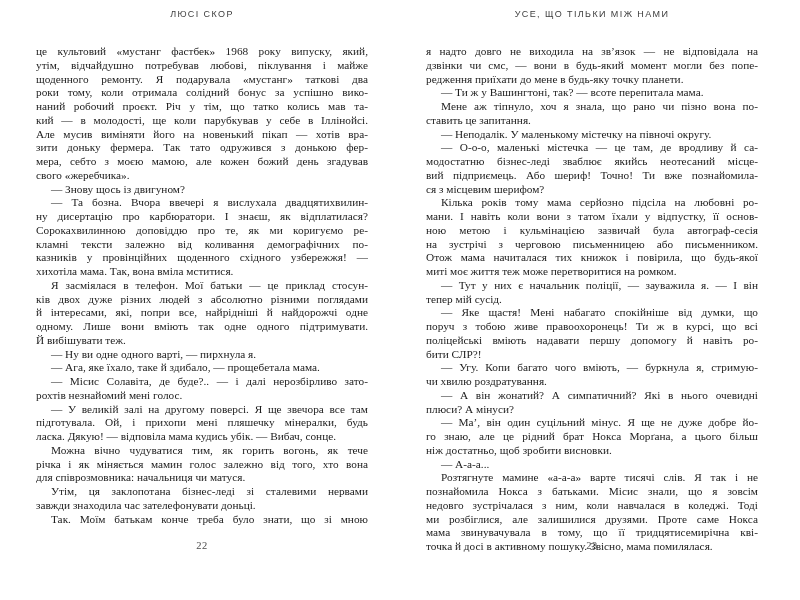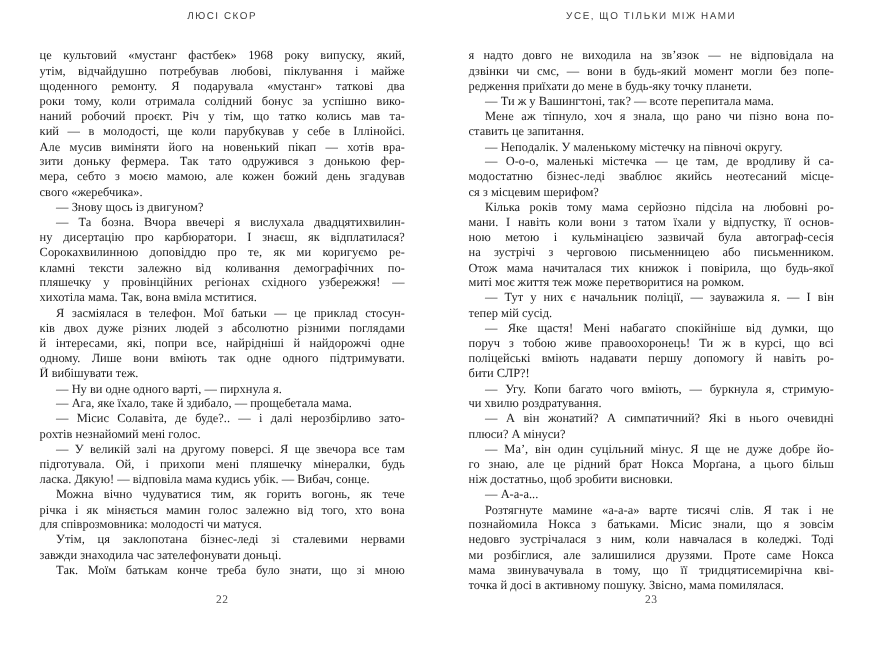--- a/index.html
+++ b/index.html
@@ -68,56 +68,57 @@
         <div class="line just">кий — в молодості, ще коли парубкував у себе в Іллінойсі.</div>
         <div class="line just">Але мусив виміняти його на новенький пікап — хотів вра-</div>
         <div class="line just">зити доньку фермера. Так тато одружився з донькою фер-</div>
         <div class="line just">мера, себто з моєю мамою, але кожен божий день згадував</div>
         <div class="line">свого «жеребчика».</div>
         <div class="line indent">— Знову щось із двигуном?</div>
         <div class="line indent just">— Та бозна. Вчора ввечері я вислухала двадцятихвилин-</div>
         <div class="line just">ну дисертацію про карбюратори. І знаєш, як відплатилася?</div>
         <div class="line just">Сорокахвилинною доповіддю про те, як ми коригуємо ре-</div>
         <div class="line just">кламні тексти залежно від коливання демографічних по-</div>
-        <div class="line just">пляшечку у провінційних регіонах східного узбережжя! —</div>
+        <div class="line just">казників у провінційних щоденного східного узбережжя! —</div>
         <div class="line">хихотіла мама. Так, вона вміла мститися.</div>
         <div class="line indent just">Я засміялася в телефон. Мої батьки — це приклад стосун-</div>
         <div class="line just">ків двох дуже різних людей з абсолютно різними поглядами</div>
         <div class="line just">й інтересами, які, попри все, найрідніші й найдорожчі одне</div>
         <div class="line just">одному. Лише вони вміють так одне одного підтримувати.</div>
         <div class="line">Й вибішувати теж.</div>
         <div class="line indent">— Ну ви одне одного варті, — пирхнула я.</div>
         <div class="line indent">— Ага, яке їхало, таке й здибало, — прощебетала мама.</div>
         <div class="line indent just">— Місис Солавіта, де буде?.. — і далі нерозбірливо зато-</div>
         <div class="line">рохтів незнайомий мені голос.</div>
         <div class="line indent just">— У великій залі на другому поверсі. Я ще звечора все там</div>
         <div class="line just">підготувала. Ой, і прихопи мені пляшечку мінералки, будь</div>
         <div class="line">ласка. Дякую! — відповіла мама кудись убік. — Вибач, сонце.</div>
         <div class="line indent just">Можна вічно чудуватися тим, як горить вогонь, як тече</div>
         <div class="line just">річка і як міняється мамин голос залежно від того, хто вона</div>
-        <div class="line">для співрозмовника: молодості чи матуся.</div>
+        <div class="line">для співрозмовника: начальниця чи матуся.</div>
         <div class="line indent just">Утім, ця заклопотана бізнес-леді зі сталевими нервами</div>
         <div class="line">завжди знаходила час зателефонувати доньці.</div>
         <div class="line indent just">Так. Моїм батькам конче треба було знати, що зі мною</div>
       </div>
     <div class="page-number">22</div>
   </div>
 
   <div class="page page-right">
     <div class="running-header">УСЕ, ЩО ТІЛЬКИ МІЖ НАМИ</div>
     <div class="text-block">
         <div class="line just">я надто довго не виходила на зв’язок — не відповідала на</div>
         <div class="line just">дзвінки чи смс, — вони в будь-який момент могли без попе-</div>
         <div class="line">редження приїхати до мене в будь-яку точку планети.</div>
         <div class="line indent">— Ти ж у Вашингтоні, так? — всоте перепитала мама.</div>
         <div class="line indent just">Мене аж тіпнуло, хоч я знала, що рано чи пізно вона по-</div>
         <div class="line">ставить це запитання.</div>
         <div class="line indent">— Неподалік. У маленькому містечку на півночі округу.</div>
         <div class="line indent just">— О-о-о, маленькі містечка — це там, де вродливу й са-</div>
         <div class="line just">модостатню бізнес-леді зваблює якийсь неотесаний місце-</div>
+        <div class="line just">вий підприємець. Або шериф! Точно! Ти вже познайомила-</div>
         <div class="line">ся з місцевим шерифом?</div>
         <div class="line indent just">Кілька років тому мама серйозно підсіла на любовні ро-</div>
         <div class="line just">мани. І навіть коли вони з татом їхали у відпустку, її основ-</div>
         <div class="line just">ною метою і кульмінацією зазвичай була автограф-сесія</div>
         <div class="line just">на зустрічі з черговою письменницею або письменником.</div>
         <div class="line just">Отож мама начиталася тих книжок і повірила, що будь-якої</div>
         <div class="line">миті моє життя теж може перетворитися на ромком.</div>
         <div class="line indent just">— Тут у них є начальник поліції, — зауважила я. — І він</div>
         <div class="line">тепер мій сусід.</div>
         <div class="line indent just">— Яке щастя! Мені набагато спокійніше від думки, що</div>

